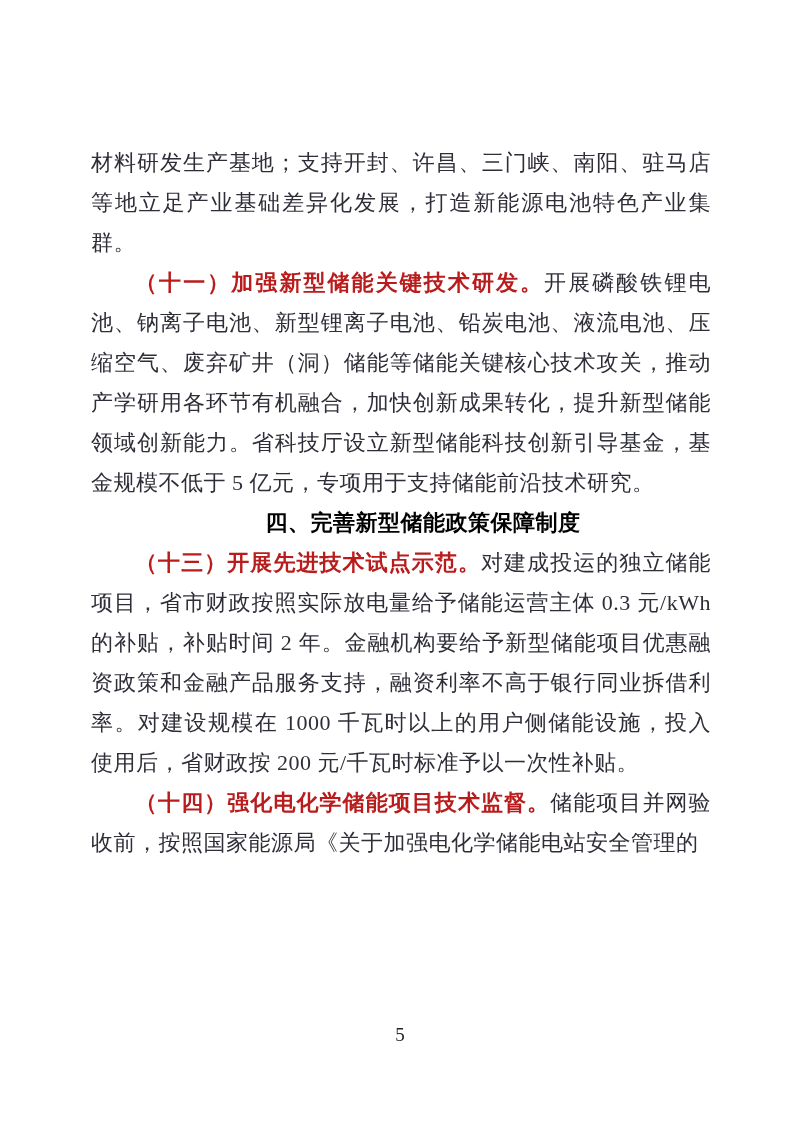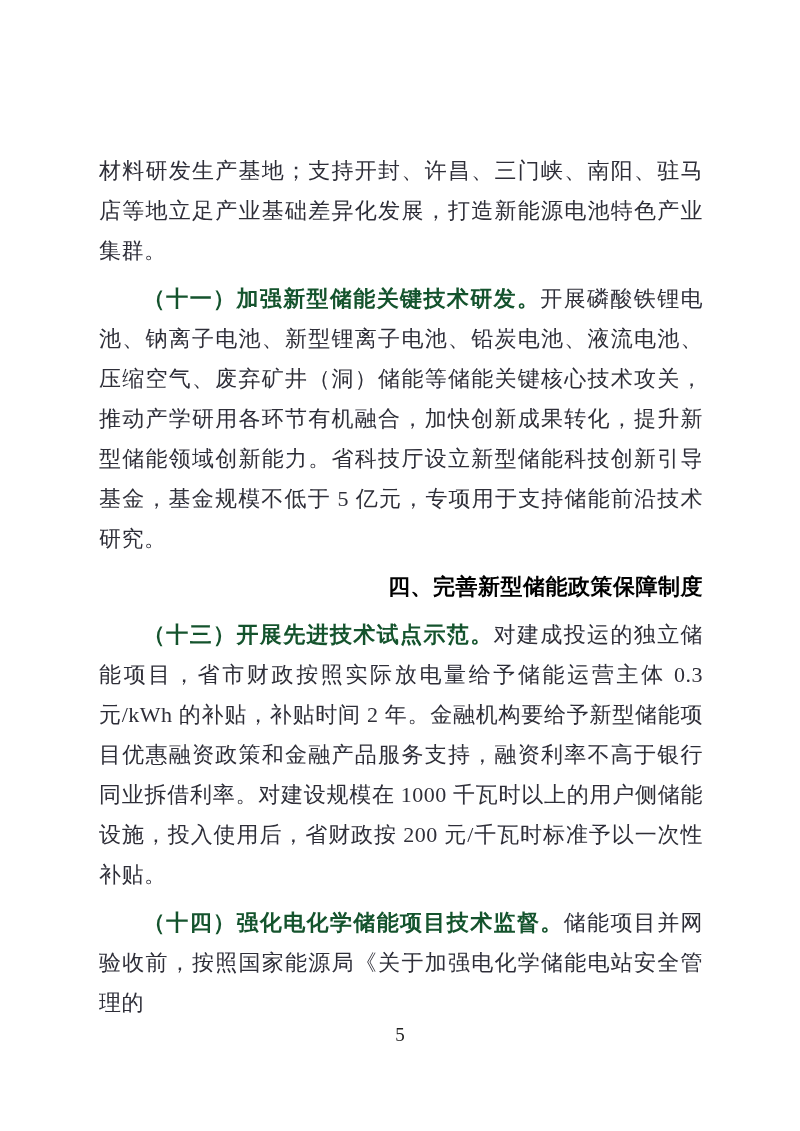--- a/index.html
+++ b/index.html
@@ -20,34 +20,34 @@
     left: 91px;
     top: 143px;
     width: 620px;
     font-size: 22px;
     line-height: 40px;
     letter-spacing: 0.5px;
     color: #2e2e38;
     text-align: justify;
   }
   .para {
-    margin: 8px;
+    margin: 0;
     text-indent: 2em;
   }
   .para.no-indent {
     text-indent: 0;
   }
   .para-lead {
     font-weight: bold;
-    color: #14532d;
+    color: #b91c1c;
   }
   .section-heading {
     font-weight: bold;
     color: #000000;
-    text-align: right;
+    text-align: center;
   }
   .page-number {
     position: absolute;
     left: 0;
     right: 0;
     top: 1022px;
     text-align: center;
     font-size: 19px;
     line-height: 26px;
     color: #222222;

